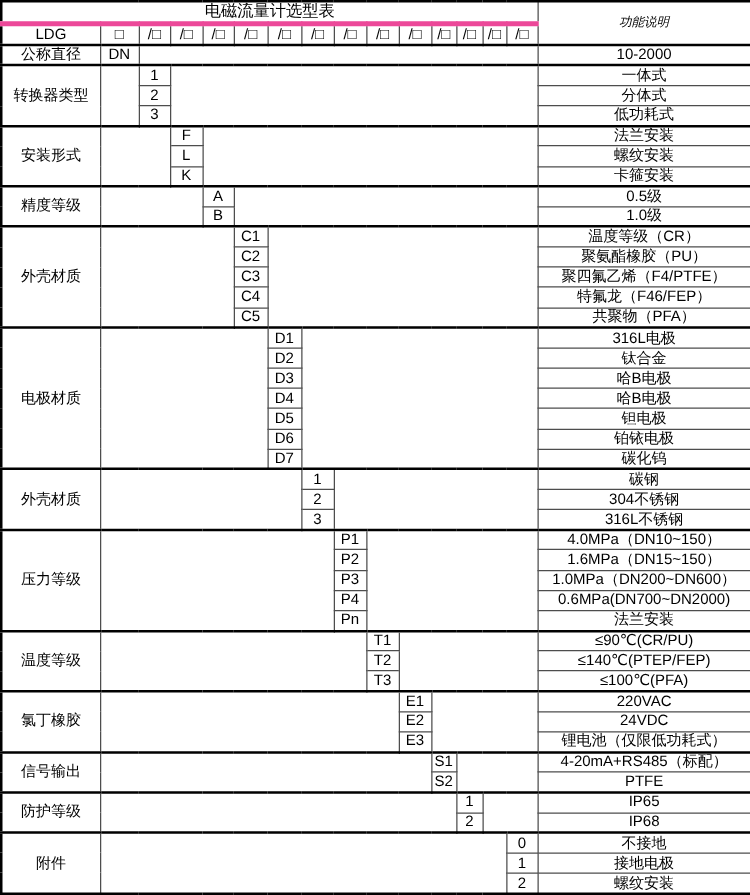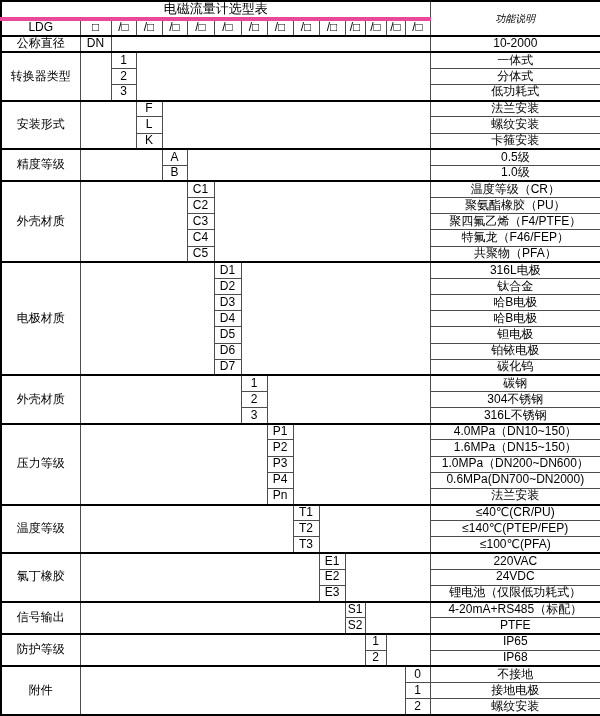--- a/index.html
+++ b/index.html
@@ -194,21 +194,21 @@
       </tr>
       <tr>
         <td>Pn</td>
         <td>法兰安装</td>
       </tr>
       <tr>
         <td class="bt" rowspan="3">温度等级</td>
         <td class="bt" colspan="8" rowspan="3"></td>
         <td class="bt">T1</td>
         <td class="bt" colspan="5" rowspan="3"></td>
-        <td class="bt">≤40℃(CR/PU)</td>
+        <td class="bt">≤90℃(CR/PU)</td>
       </tr>
       <tr>
         <td>T2</td>
         <td>≤140℃(PTEP/FEP)</td>
       </tr>
       <tr>
         <td>T3</td>
         <td>≤100℃(PFA)</td>
       </tr>
       <tr>

